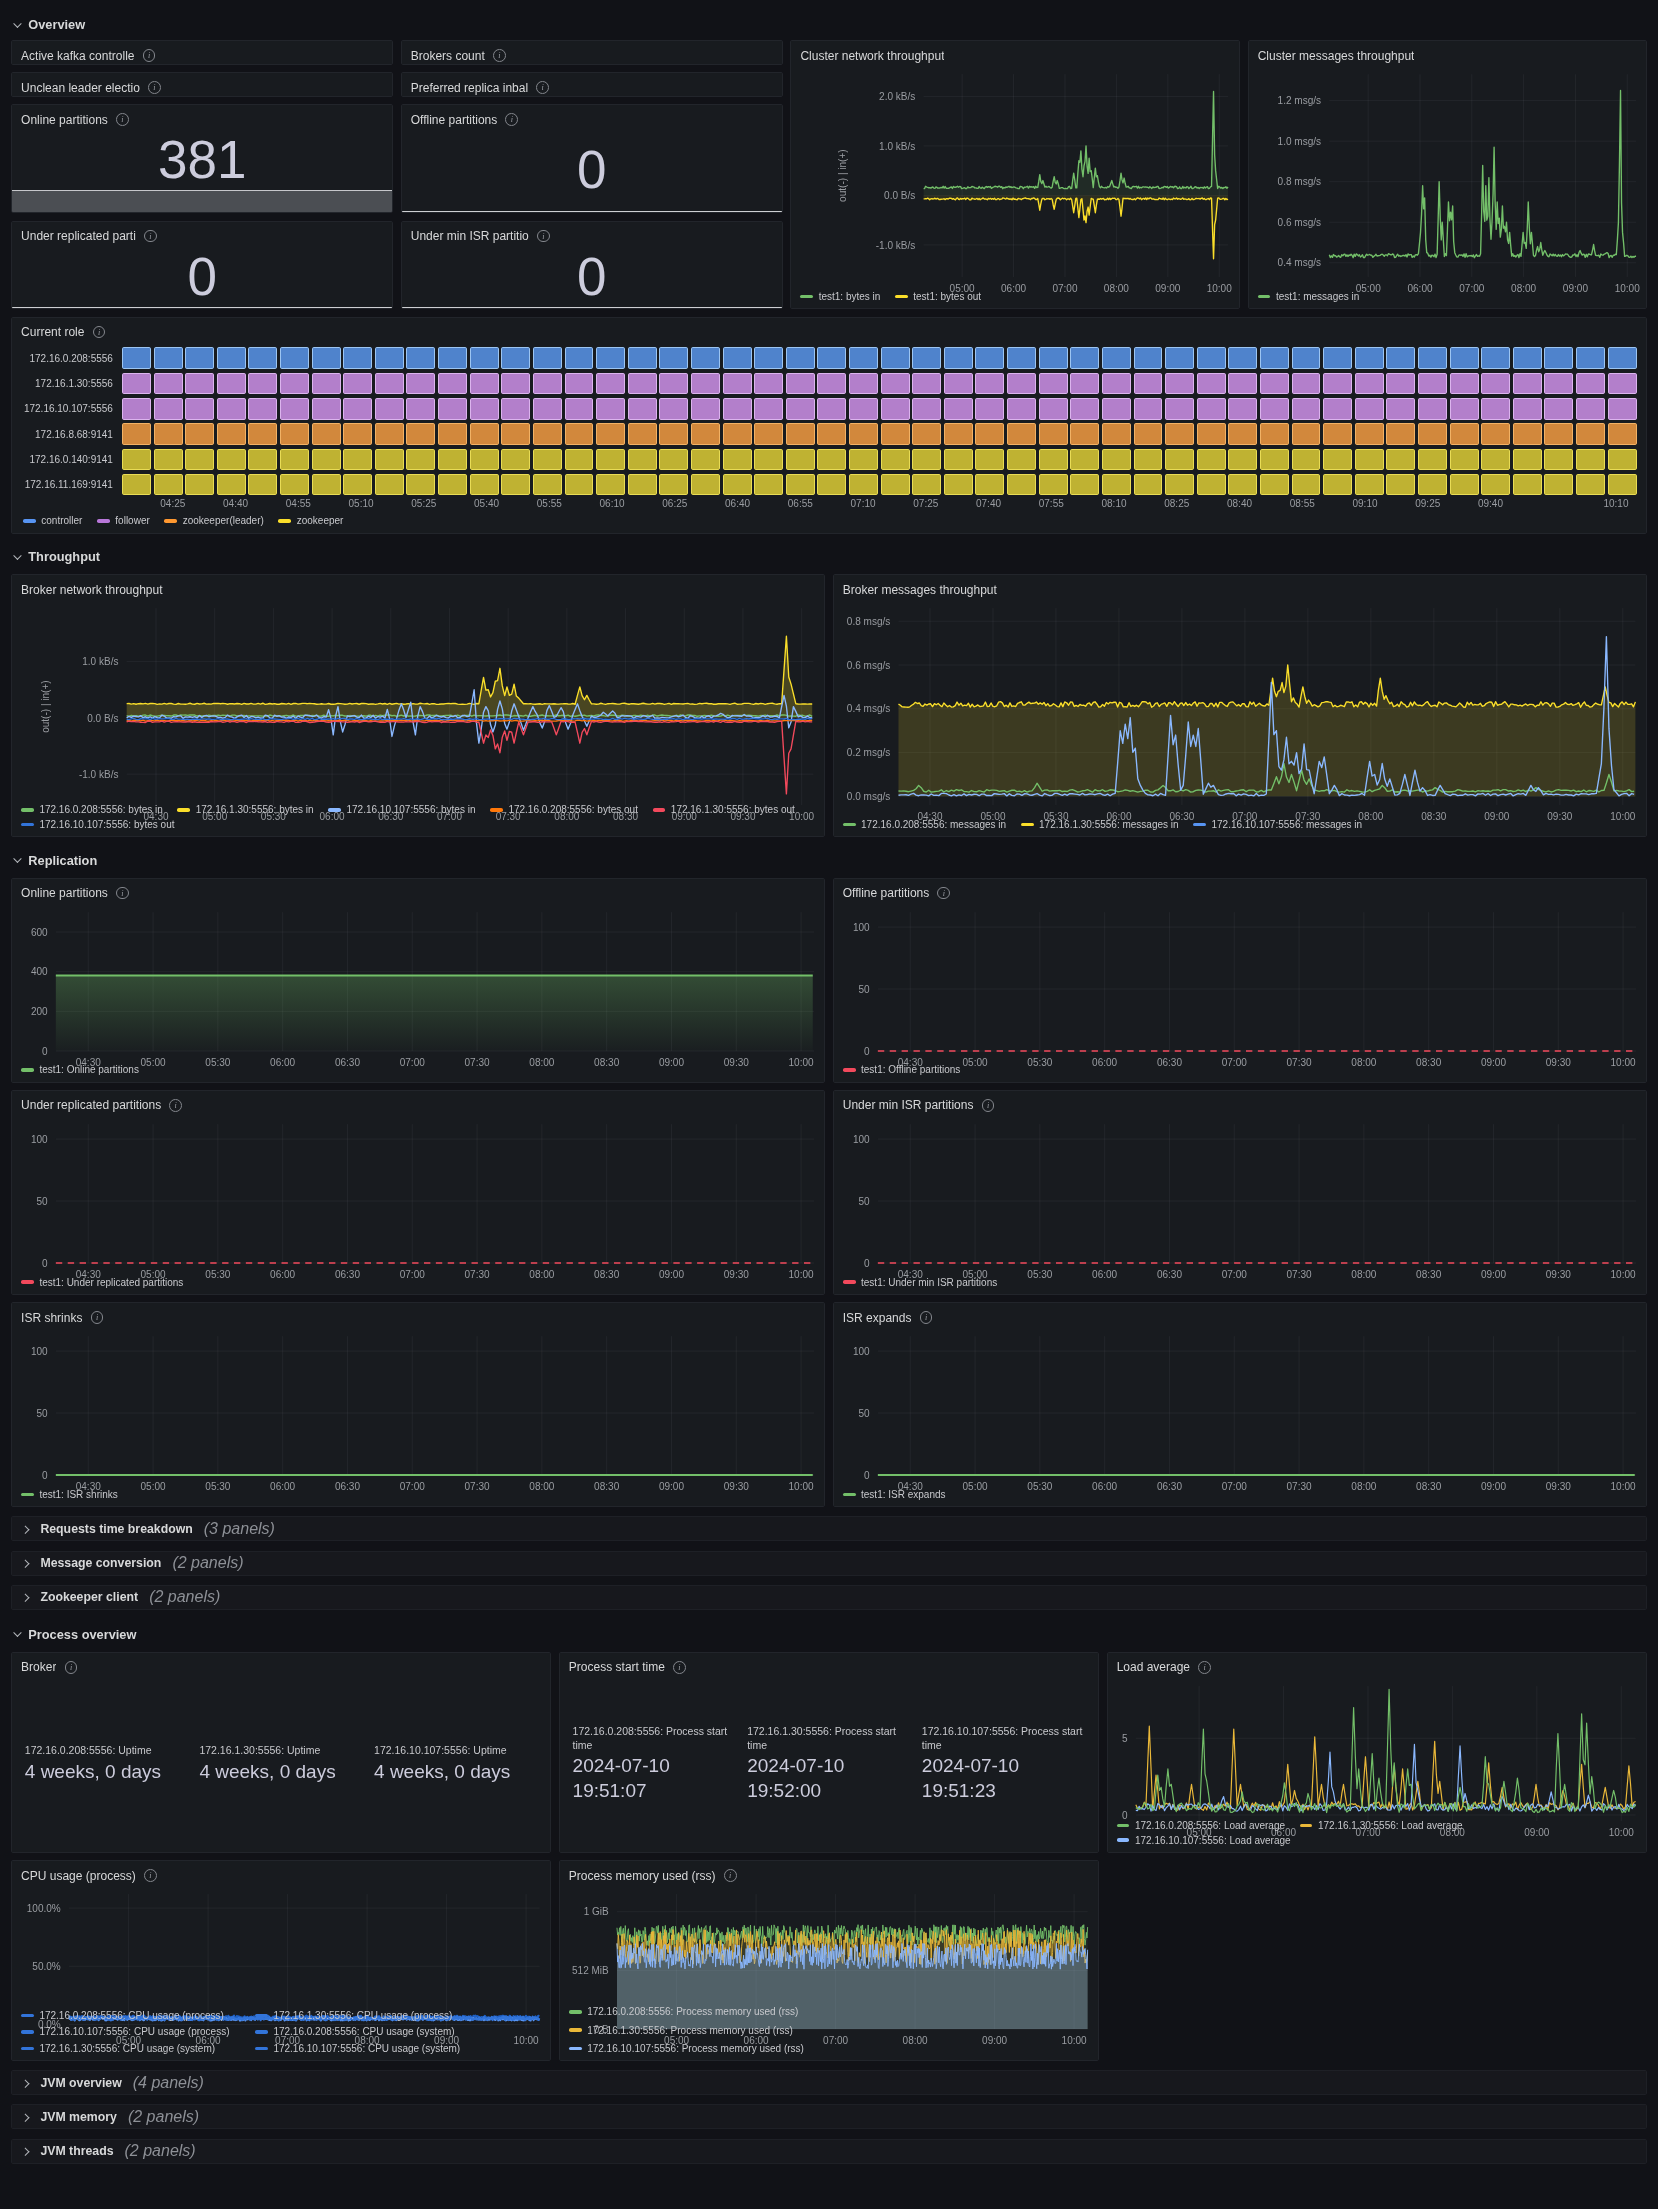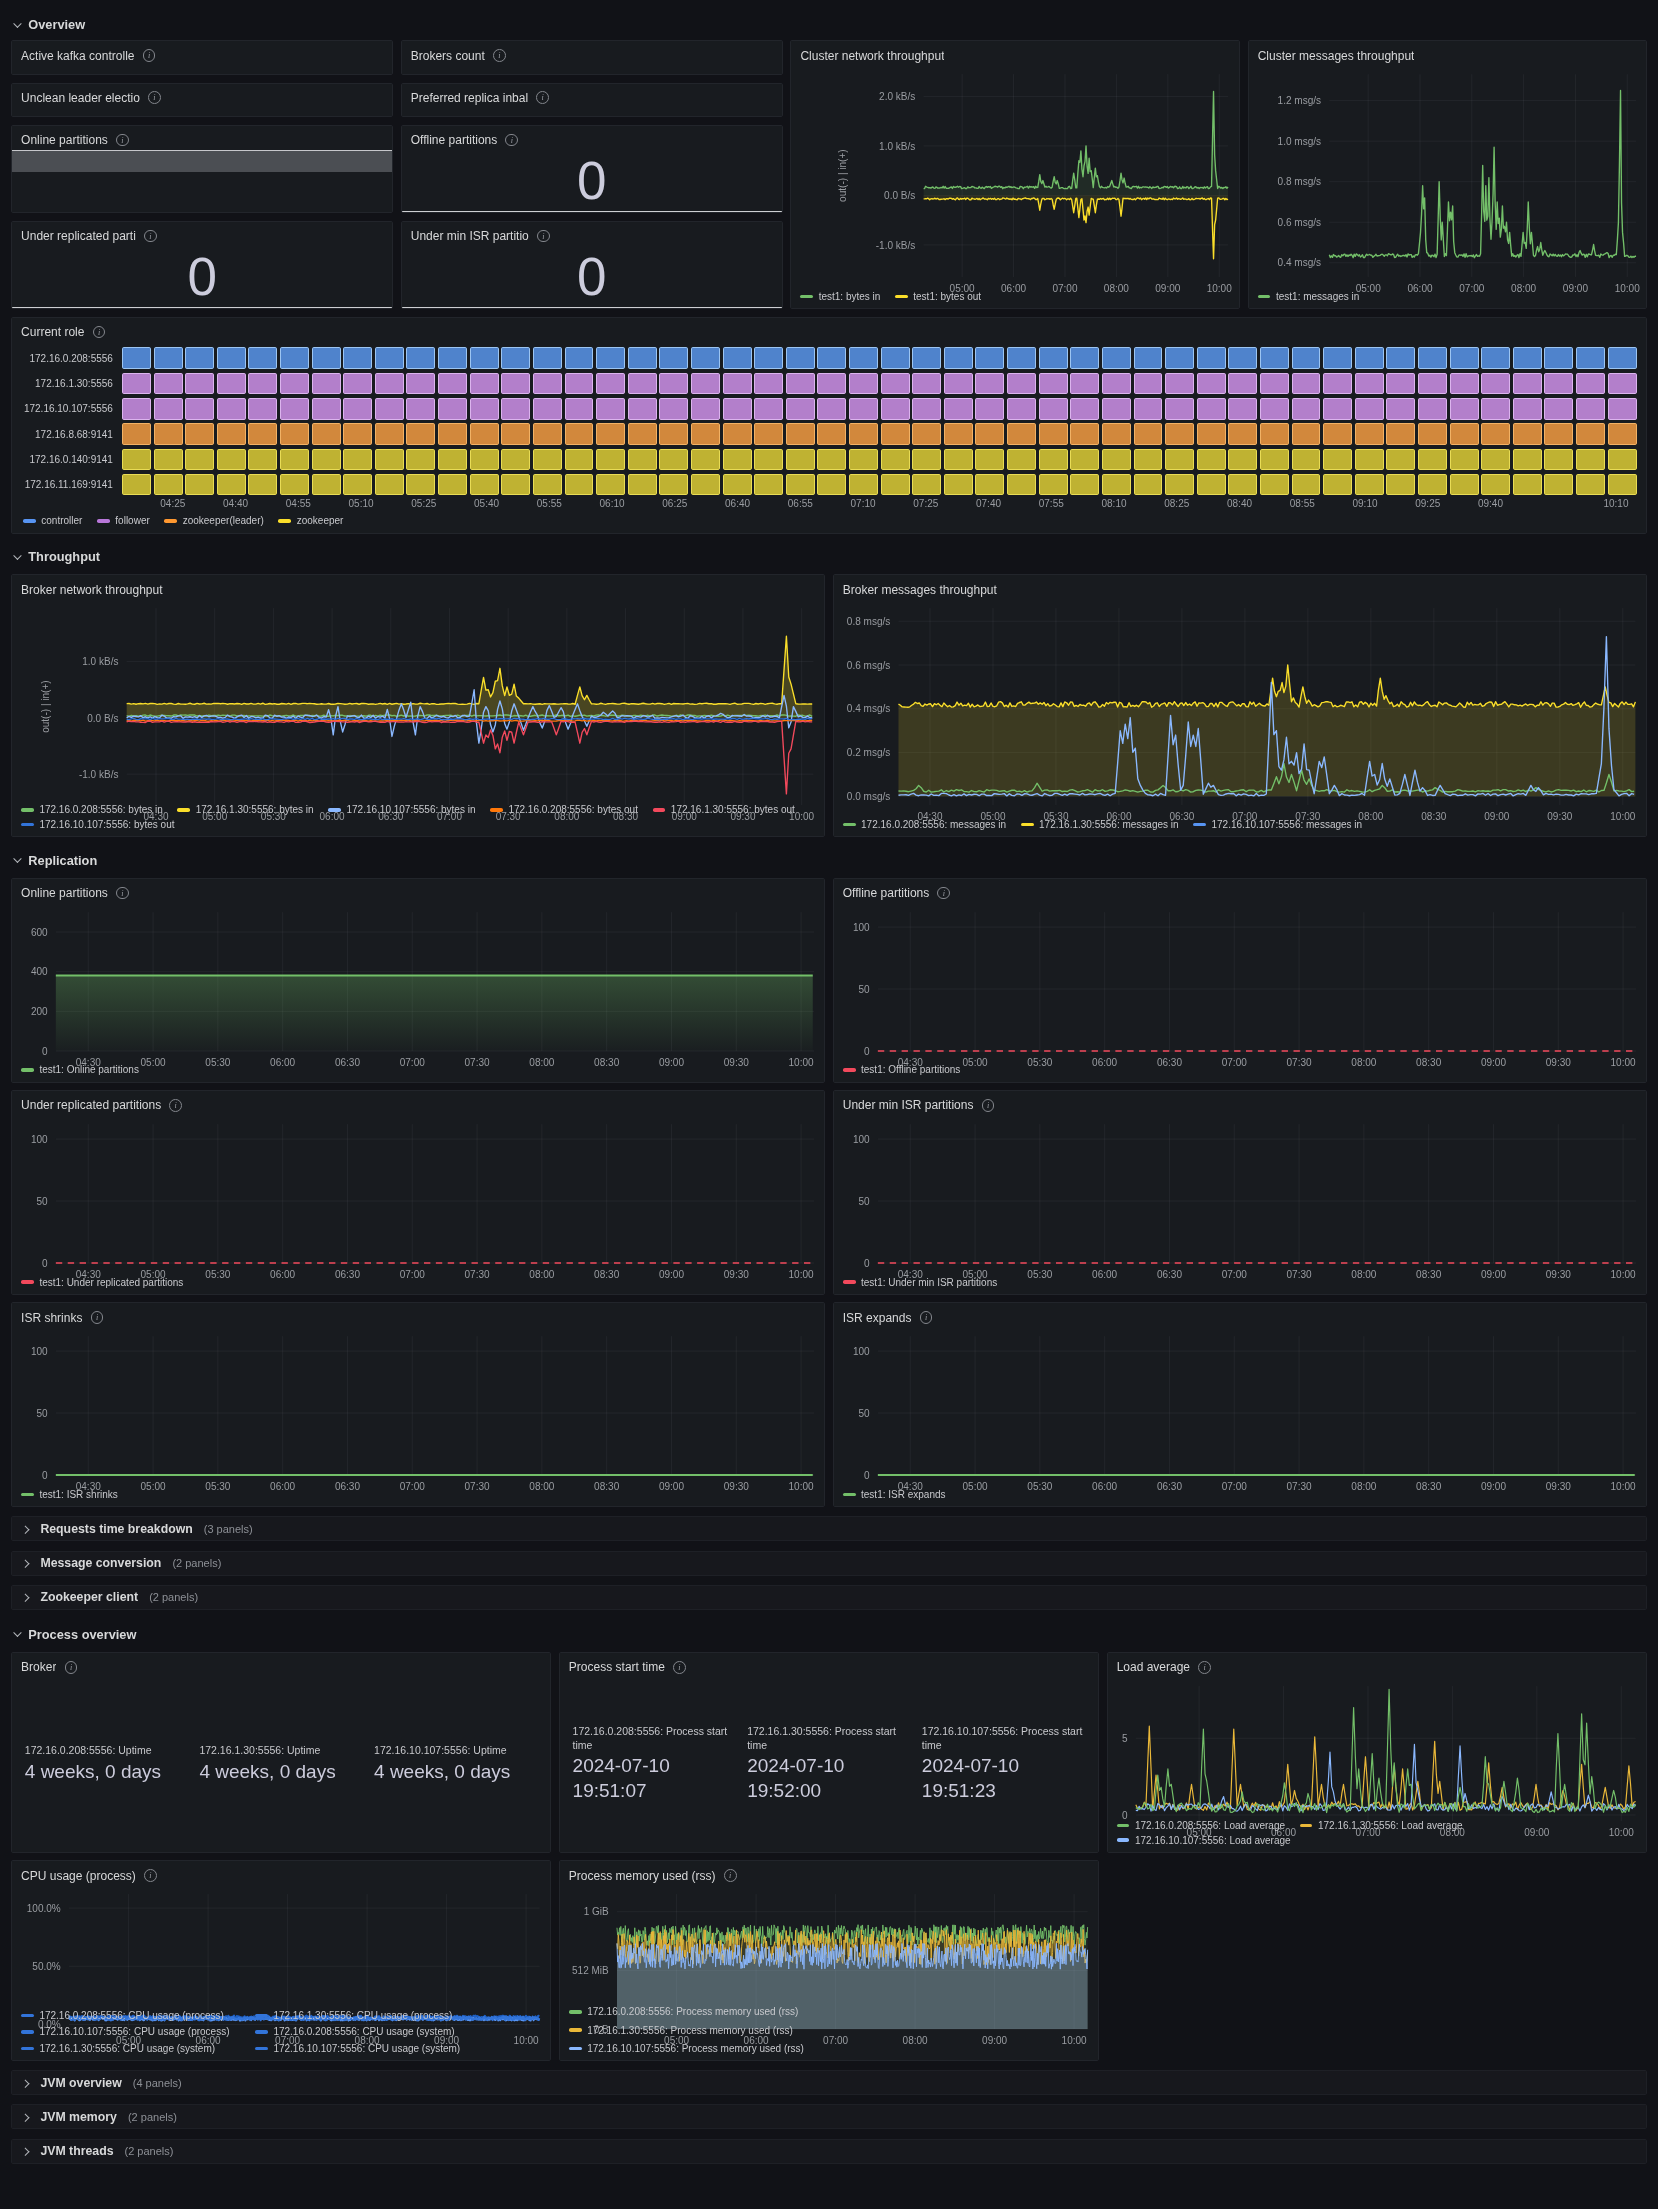--- a/index.html
+++ b/index.html
@@ -8,21 +8,21 @@
   .dash { width:1658px; min-height:2209px; padding:9.1px 11px 12.8px; }
 
   
   .sec { display:flex; align-items:center; gap:9.1px; height:24px; cursor:pointer; margin:3.7px 0 3.7px 1.8px; }
   .sec .lbl { font-size:12.8px; font-weight:700; color:#d8d9da; }
   .chev { display:inline-block; width:6.4px; height:6.4px; border-right:1.4px solid #b4b7bc; border-bottom:1.4px solid #b4b7bc; }
   .chev.down { transform:rotate(45deg) translateY(-1.8px); }
   .chev.right { transform:rotate(-45deg) translateX(-0.9px); }
   .collapsed-row { display:flex; align-items:center; gap:11px; height:25px; background:#17181d; border:0.9px solid #1e2026; border-radius:1.8px; padding:0 11px; margin-top:9.1px; cursor:pointer; }
   .collapsed-row .lbl { font-size:12.3px; font-weight:700; color:#d8d9da; }
-  .collapsed-row .cnt { font-size:11px; color:#8d9096; }
+  .collapsed-row .cnt { font-size:16px; font-style:italic; color:#8d9096; }
 
   
   .panel { background:#181b1f; border:0.9px solid #22252b; border-radius:1.8px; display:flex; flex-direction:column; position:relative; overflow:hidden; }
   .ptitle { display:flex; align-items:center; gap:8.2px; padding:7.3px 9.1px 2.7px; font-size:12px; font-weight:500; color:#d8d9da; flex:none; }
   .pt-text { white-space:nowrap; overflow:hidden; }
   .info { flex:none; width:12.8px; height:12.8px; border:0.9px solid #84878d; border-radius:50%; color:#9a9da3; font-size:8.2px; line-height:11px; text-align:center; font-style:italic; font-family:"Liberation Serif",serif; }
   .chart { flex:1; min-height:0; }
   .legend { display:flex; flex-wrap:wrap; column-gap:14.6px; row-gap:3.7px; padding:2.7px 9.1px 6.4px; font-size:10px; color:#c8c9cd; align-items:center; flex:none; }
   .li { display:flex; align-items:center; gap:5.5px; white-space:nowrap; }
   .sw { width:12.8px; height:3.7px; border-radius:1.8px; flex:none; }
@@ -112,20 +112,21 @@
         </div>
         <div class="stat-val">0</div>
         <div class="spark-line"></div>
       </div>
 
       <div class="panel">
         <div class="ptitle">
           <span class="pt-text">Online partitions</span>
           <span class="info">i</span>
         </div>
+        <div class="stat-val">381</div>
         <div class="spark-band"></div>
       </div>
 
       <div class="panel">
         <div class="ptitle">
           <span class="pt-text">Offline partitions</span>
           <span class="info">i</span>
         </div>
         <div class="stat-val">0</div>
         <div class="spark-line"></div>

